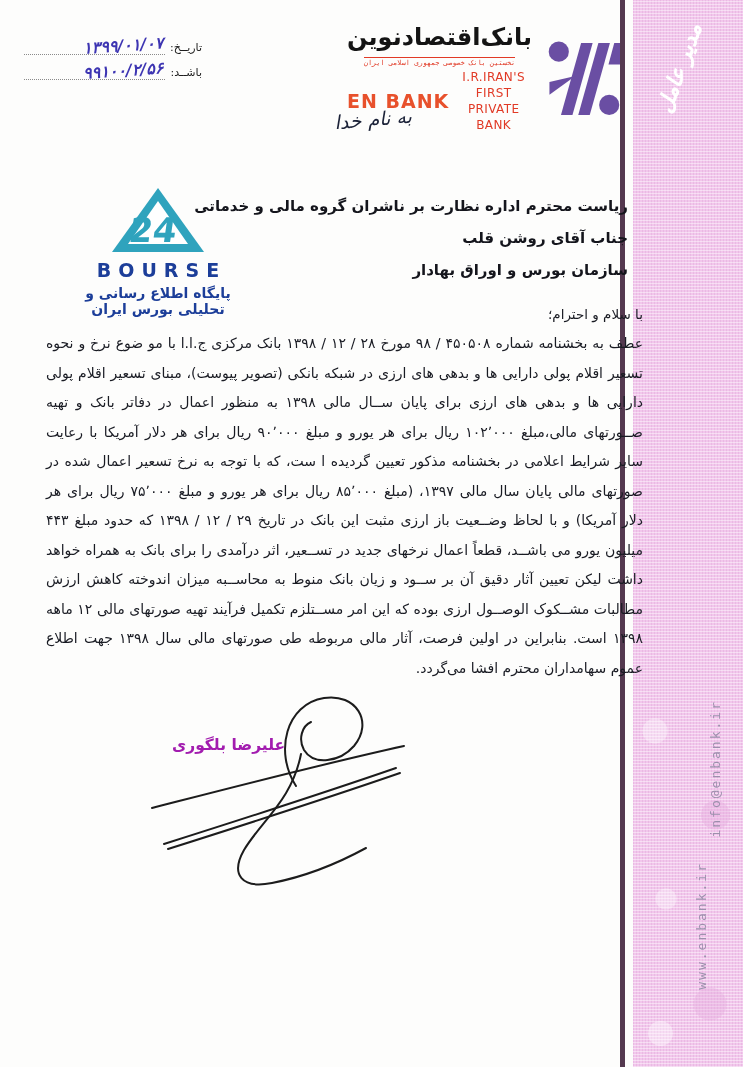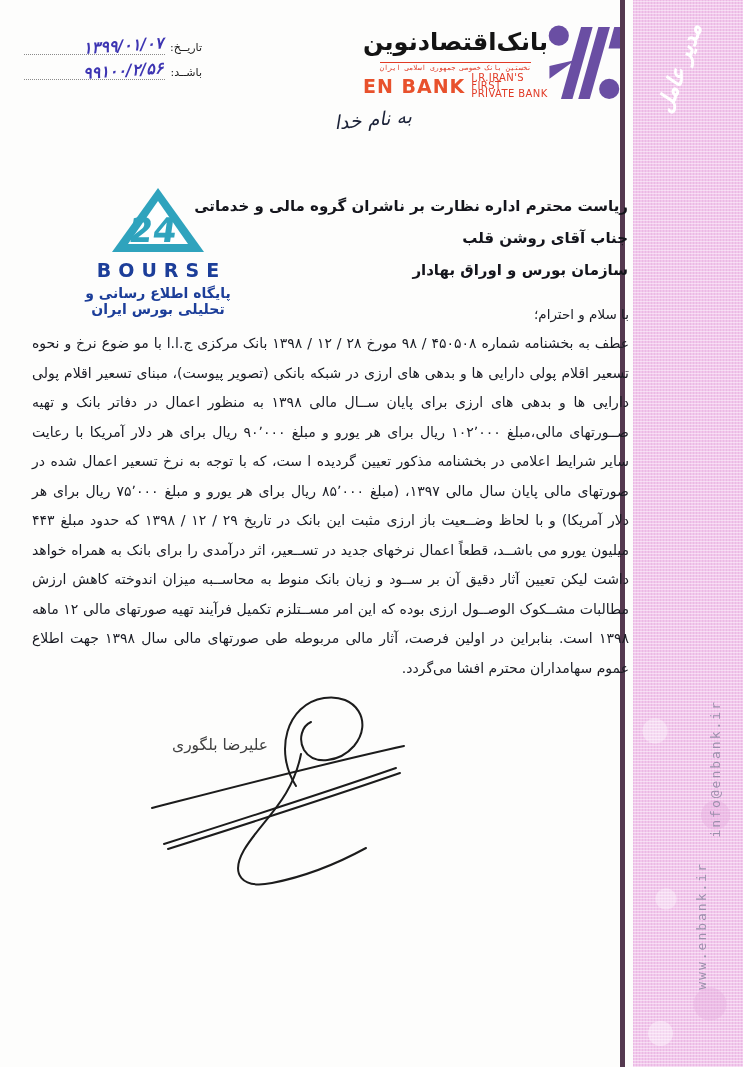--- a/index.html
+++ b/index.html
@@ -55,32 +55,32 @@
   .meta-label { font-size:11px; color:#1d1d1d; white-space:nowrap; padding-bottom:1px; }
   .meta-line { flex:1; border-bottom:1px dotted #8a8a8a; position:relative; height:100%; }
   .meta-value {
     position:absolute; bottom:-1px; right:2px; white-space:nowrap; direction:ltr;
     color:#3d35b2; font-size:16px; font-weight:bold; font-style:italic;
     transform:rotate(-4deg); letter-spacing:2px;
   }
 
   
   .bank-logo { position:absolute; top:24px; left:386px; width:234px; direction:rtl;
-               display:flex; align-items:center; gap:0; }
+               display:flex; align-items:center; gap:16px; }
   .bank-mark { width:72px; height:78px; flex:0 0 auto; }
   .bank-words { text-align:center; flex:1; }
   .bank-name-fa { font-size:24px; font-weight:bold; color:#141414; letter-spacing:-1px;
                   line-height:26px; white-space:nowrap; }
   .bank-sub-fa { font-size:7px; color:#e13a26; letter-spacing:1px; margin-top:1px;
                  border-top:1px solid #e13a26; display:inline-block; padding-top:1px;font-family:Liberation Mono, monospace; }
   .bank-en-row { direction:ltr; display:flex; align-items:center; justify-content:center;
                  gap:6px; margin-top:0; }
   .bank-name-en { color:#e8512c; font-weight:bold; font-size:19px; letter-spacing:1px;
                   white-space:nowrap; }
-  .bank-sub-en { text-align:left; font-size:10px; color:#e13a26; line-height:8px;
+  .bank-sub-en { text-align:center; font-size:12px; color:#e13a26; line-height:16px;
                  letter-spacing:.4px; white-space:pre-line; }
 
   
   .bismillah {
     position:absolute; top:108px; left:293px; width:160px; text-align:center;
     font-size:19px; font-style:italic; font-weight:500; color:#1b2238;
     transform:rotate(-5deg); direction:rtl; letter-spacing:1px;
   }
 
   
@@ -93,31 +93,31 @@
 
   
   .recipient {
     position:absolute; top:190px; right:115px; width:505px;
     direction:rtl; text-align:right;
     font-weight:bold; font-size:15px; line-height:32px; color:#14151c;
   }
 
   
   .letter-body {
-    position:absolute; top:301px; right:114px; width:597px;
+    position:absolute; top:301px; right:100px; width:597px;
     direction:rtl; color:#191b23;
   }
   .salutation { font-size:13.5px; line-height:26px; }
   .paragraph  { font-size:14px; line-height:29.5px; text-align:justify; margin-top:2px; }
 
   
   .signature-svg { position:absolute; top:688px; left:138px; width:290px; height:205px; }
   .signature-name {
     position:absolute; top:736px; left:172px; direction:rtl;
-    font-weight:normal; font-size:15.5px; color:#404040; white-space:nowrap;
+    font-weight:bold; font-size:15.5px; color:#a21caf; white-space:nowrap;
   }
 </style>
 </head>
 <body>
 
 <div class="page">
 
   <div class="side-strip"></div>
   <div class="sidebar">
     <div class="damask"></div>

